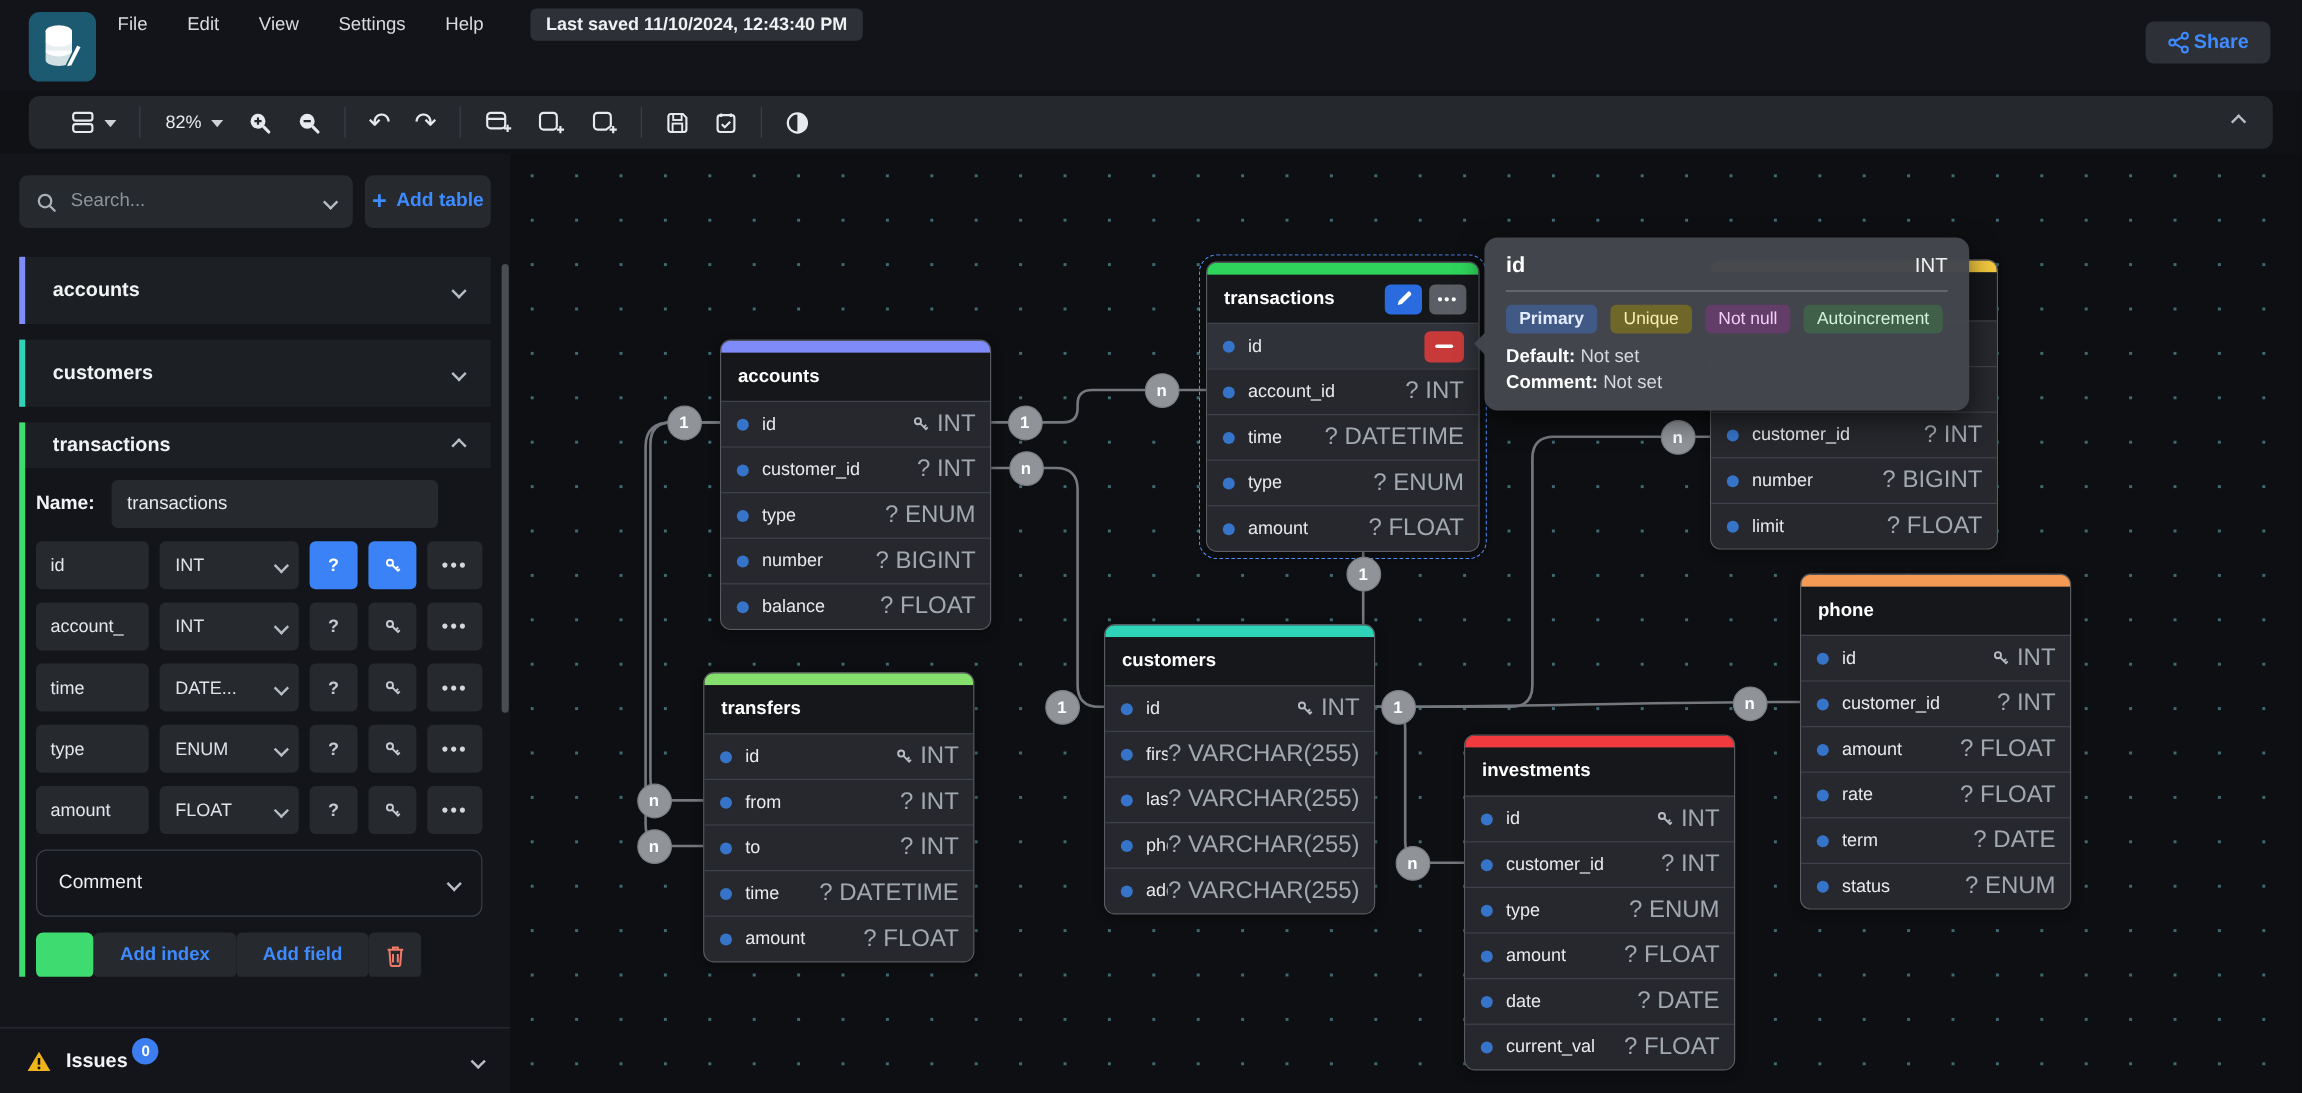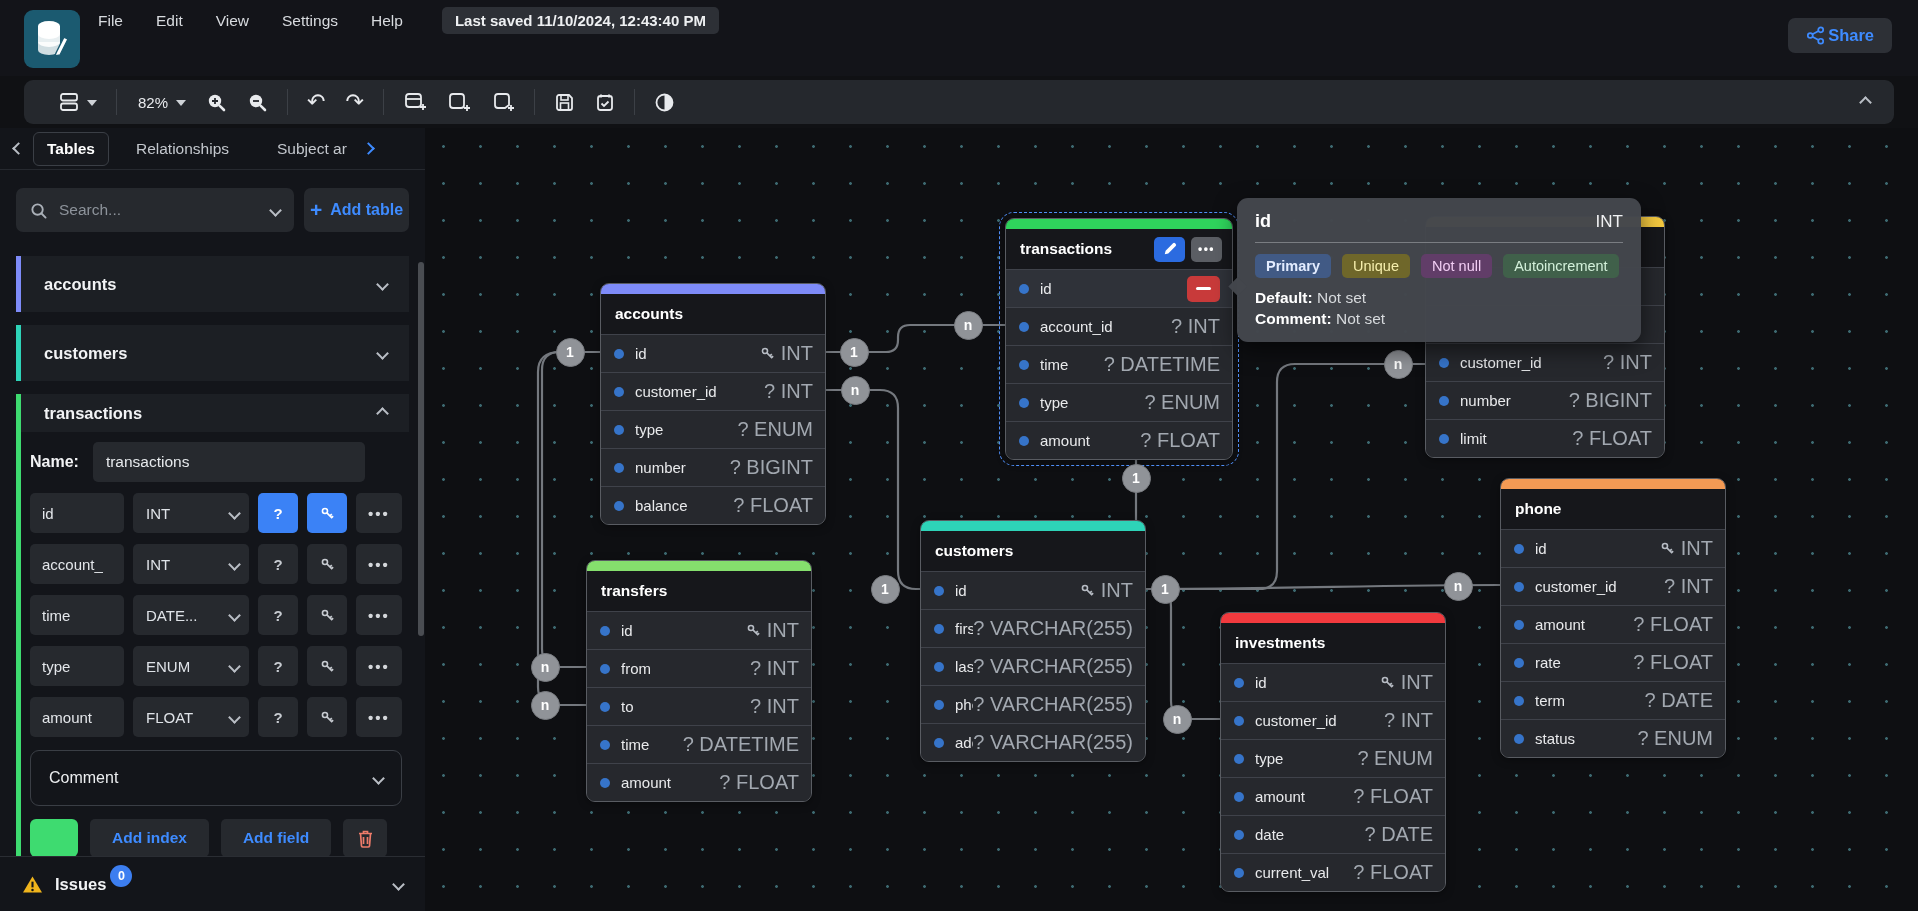--- a/index.html
+++ b/index.html
@@ -57,21 +57,21 @@
   .name-row .lbl { font-size:16px; font-weight:bold; color:#f2f3f5; }
   .name-input { width:272px; height:40px; background:#26292e; border-radius:5px; border:0; color:#e6e9ec; font-size:15.5px; padding:0 13px; font-family:inherit; outline:0; }
   .frow { display:flex; gap:9px; margin-top:11px; align-items:center; }
   .chip { height:40px; background:#26292e; border-radius:5px; color:#e3e6ea; font-size:15px; display:flex; align-items:center; }
   .chip.fname { width:94px; padding:0 12px; }
   .chip.ftype { width:116px; padding:0 10px 0 13px; justify-content:space-between; color:#dfe3e8; }
   .chip.sq { width:40px; justify-content:center; color:#c7cbd1; font-weight:bold; font-size:15px; }
   .chip.sq.on { background:#3b82f6; color:#ffffff; }
   .chip.more { width:46px; justify-content:center; letter-spacing:2px; color:#d4d7db; font-weight:bold; }
   .comment-box { margin-top:13px; width:372px; height:56px; border:1px solid #3a3e45; border-radius:9px; display:flex; align-items:center; justify-content:space-between; padding:0 18px; color:#eceef0; font-size:16px; }
-  .btm-row { margin-top:13px; display:flex; align-items:center; gap:12px; }
+  .btm-row { margin-top:13px; display:flex; align-items:center; }
   .swatch { width:48px; height:38px; border-radius:6px; }
   .act-btn { height:38px; padding:0 22px; background:#26292e; border-radius:5px; color:#3e8bff; font-size:15.5px; font-weight:bold; display:flex; align-items:center; }
   .trash-btn { width:44px; height:38px; background:#26292e; border-radius:5px; display:flex; align-items:center; justify-content:center; }
   .sb-scroll { position:absolute; right:1px; top:92px; width:6px; height:374px; background:#4a4d52; border-radius:3px; }
   .issues-bar { position:absolute; left:0; bottom:0; width:425px; height:55px; border-top:1px solid #2a2d33; background:#13151a; display:flex; align-items:center; padding:0 22px; }
   .issues-lbl { font-size:16.5px; font-weight:bold; color:#f2f3f5; margin-left:12px; }
   .issues-badge { width:22px; height:22px; border-radius:50%; background:#3c7ef0; color:#fff; font-size:12.5px; font-weight:bold; display:flex; align-items:center; justify-content:center; margin:-16px 0 0 4px; }
   .issues-bar .chev { margin-left:auto; }
 
   
@@ -228,27 +228,20 @@
       <svg width="21" height="21" viewBox="0 0 21 21">
         <circle cx="10.5" cy="10.5" r="8" fill="none" stroke="#e8eaed" stroke-width="1.8"></circle>
         <path d="M10.5 2.5 a8 8 0 0 1 0 16 z" fill="#e8eaed"></path>
       </svg>
     </div>
   </div>
   <div class="tb-right"><span class="chev up"></span></div>
 </div>
 
 <div class="sidebar">
-  <div class="tabs">
-    <span class="chev left" style="margin:0 10px 0 6px;"></span>
-    <span class="tab active">Tables</span>
-    <span class="tab" style="margin-left:14px;">Relationships</span>
-    <span class="tab clip" style="margin-left:22px;">Subject ar</span>
-    <span class="chev right" style="border-color:#3e8bff; margin-left:4px;"></span>
-  </div>
 
   <div class="sb-content">
     <div class="search-row">
       <div class="search-box">
         <svg width="17" height="17" viewBox="0 0 18 18">
           <circle cx="8" cy="8" r="5.5" fill="none" stroke="#aab0b8" stroke-width="2"></circle>
           <path d="M12.2 12.2 L16.5 16.5" stroke="#aab0b8" stroke-width="2" stroke-linecap="round"></path>
         </svg>
         <input placeholder="Search..." style="">
         <span class="chev down"></span>

